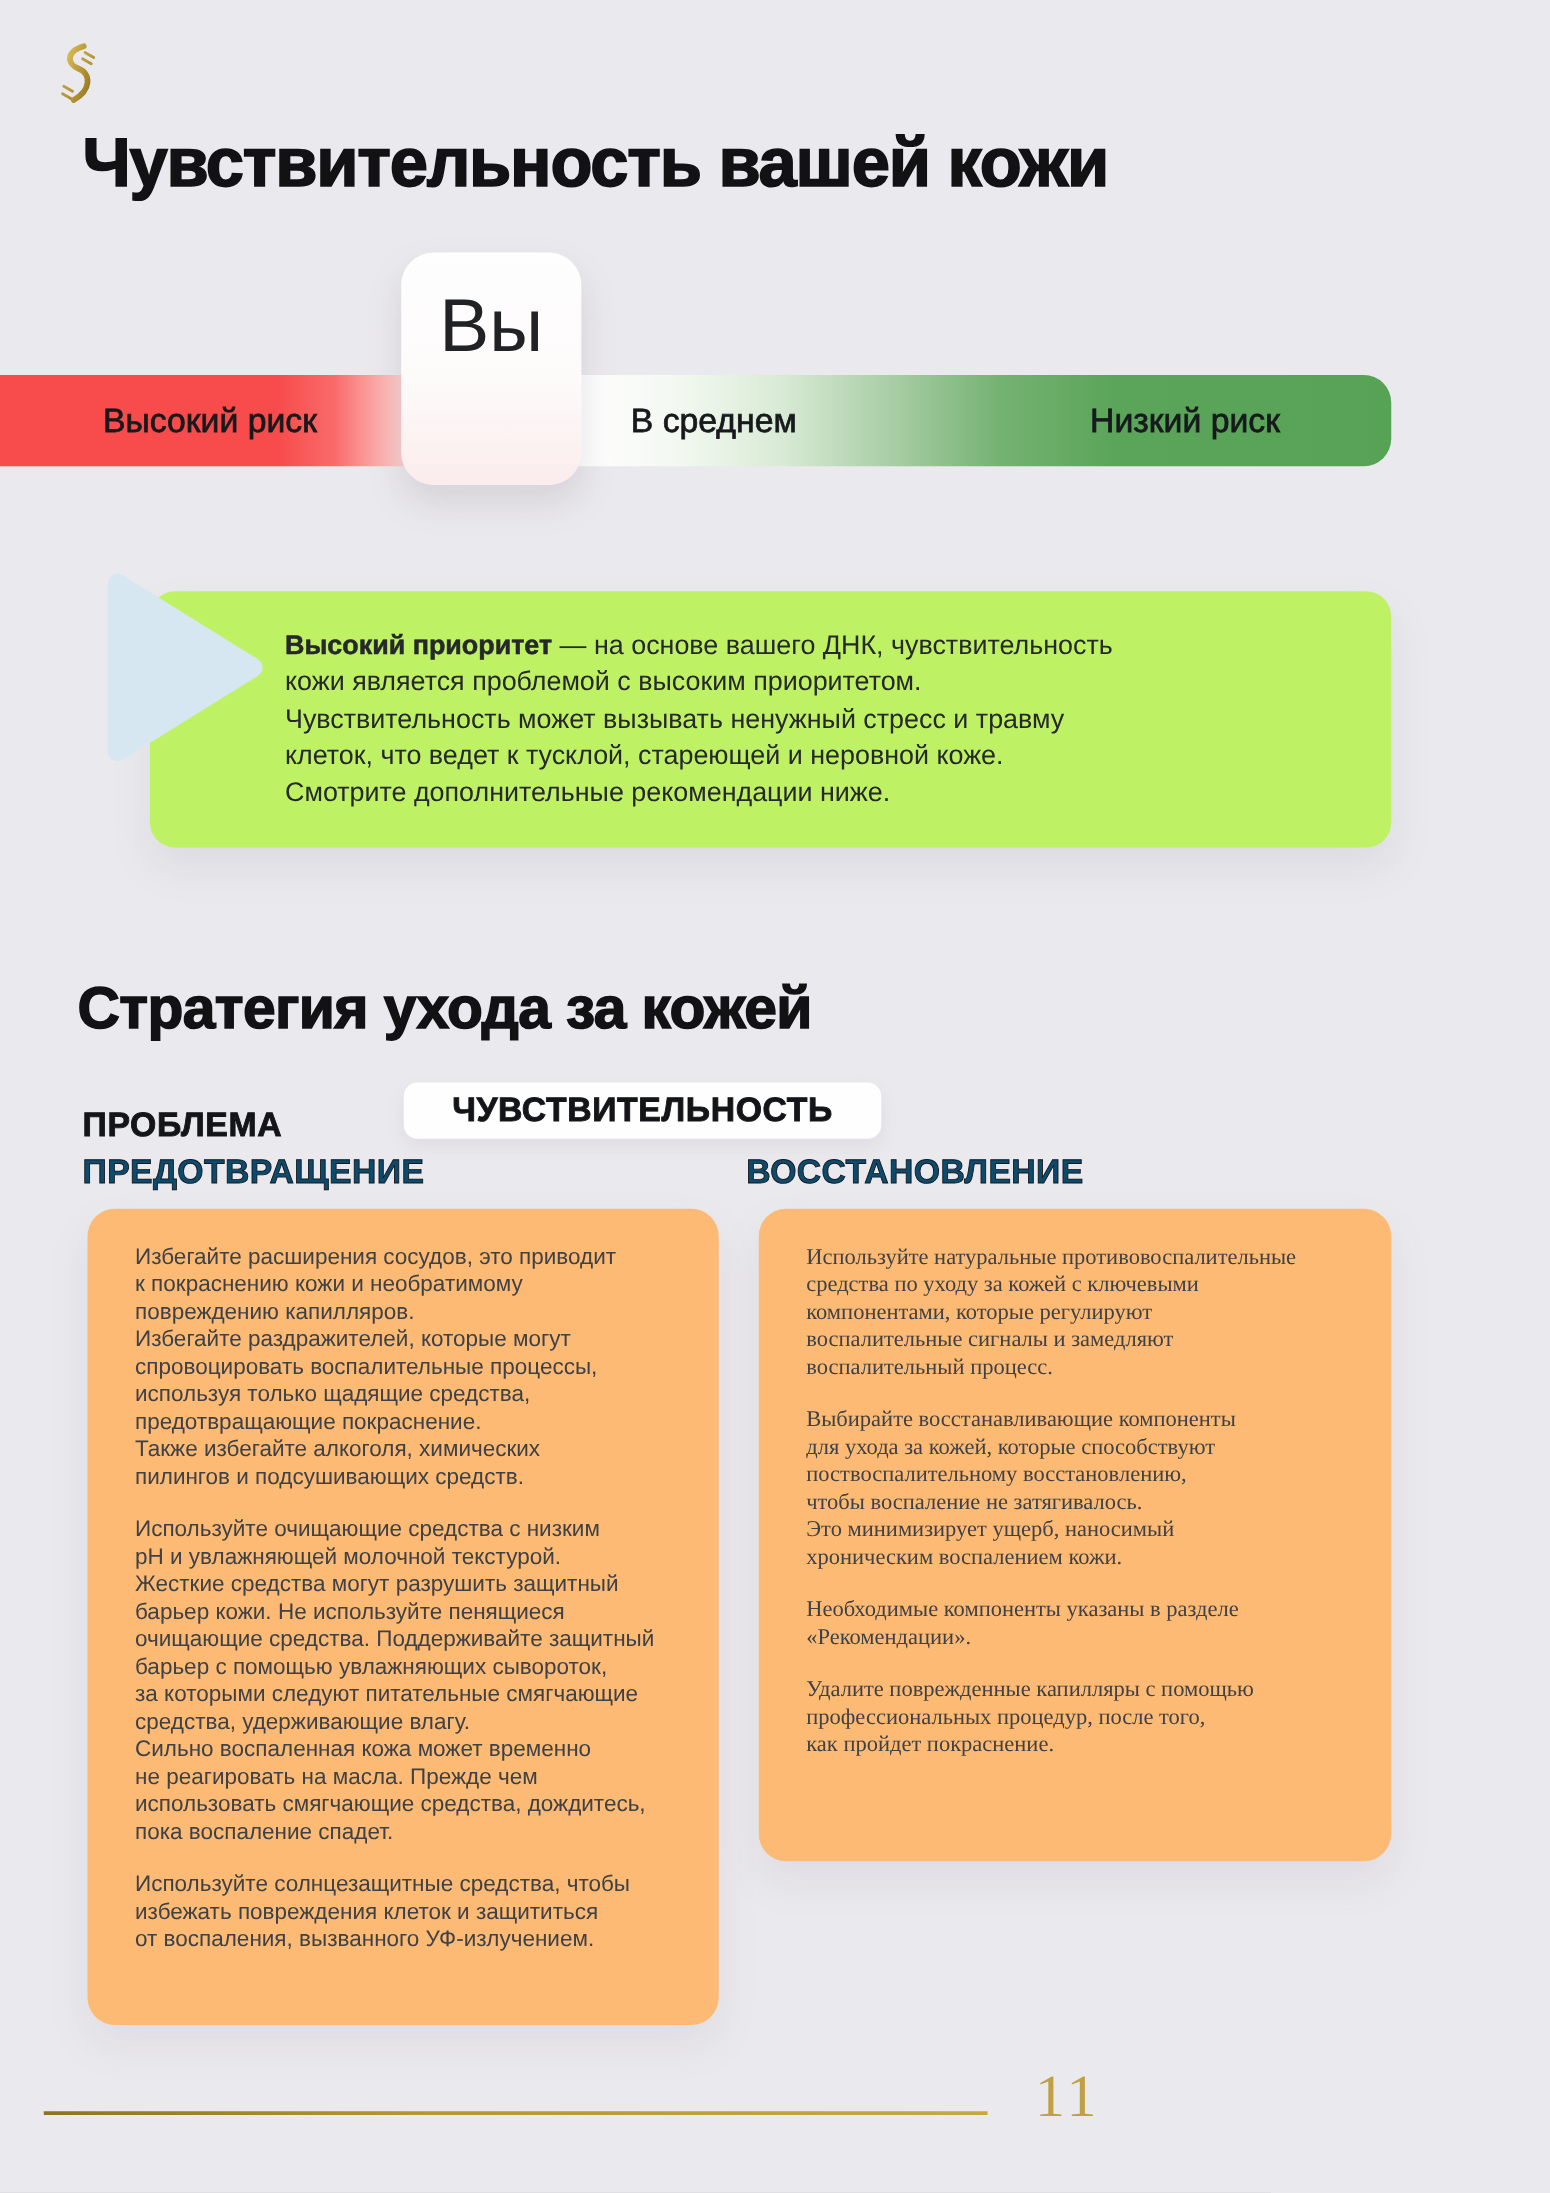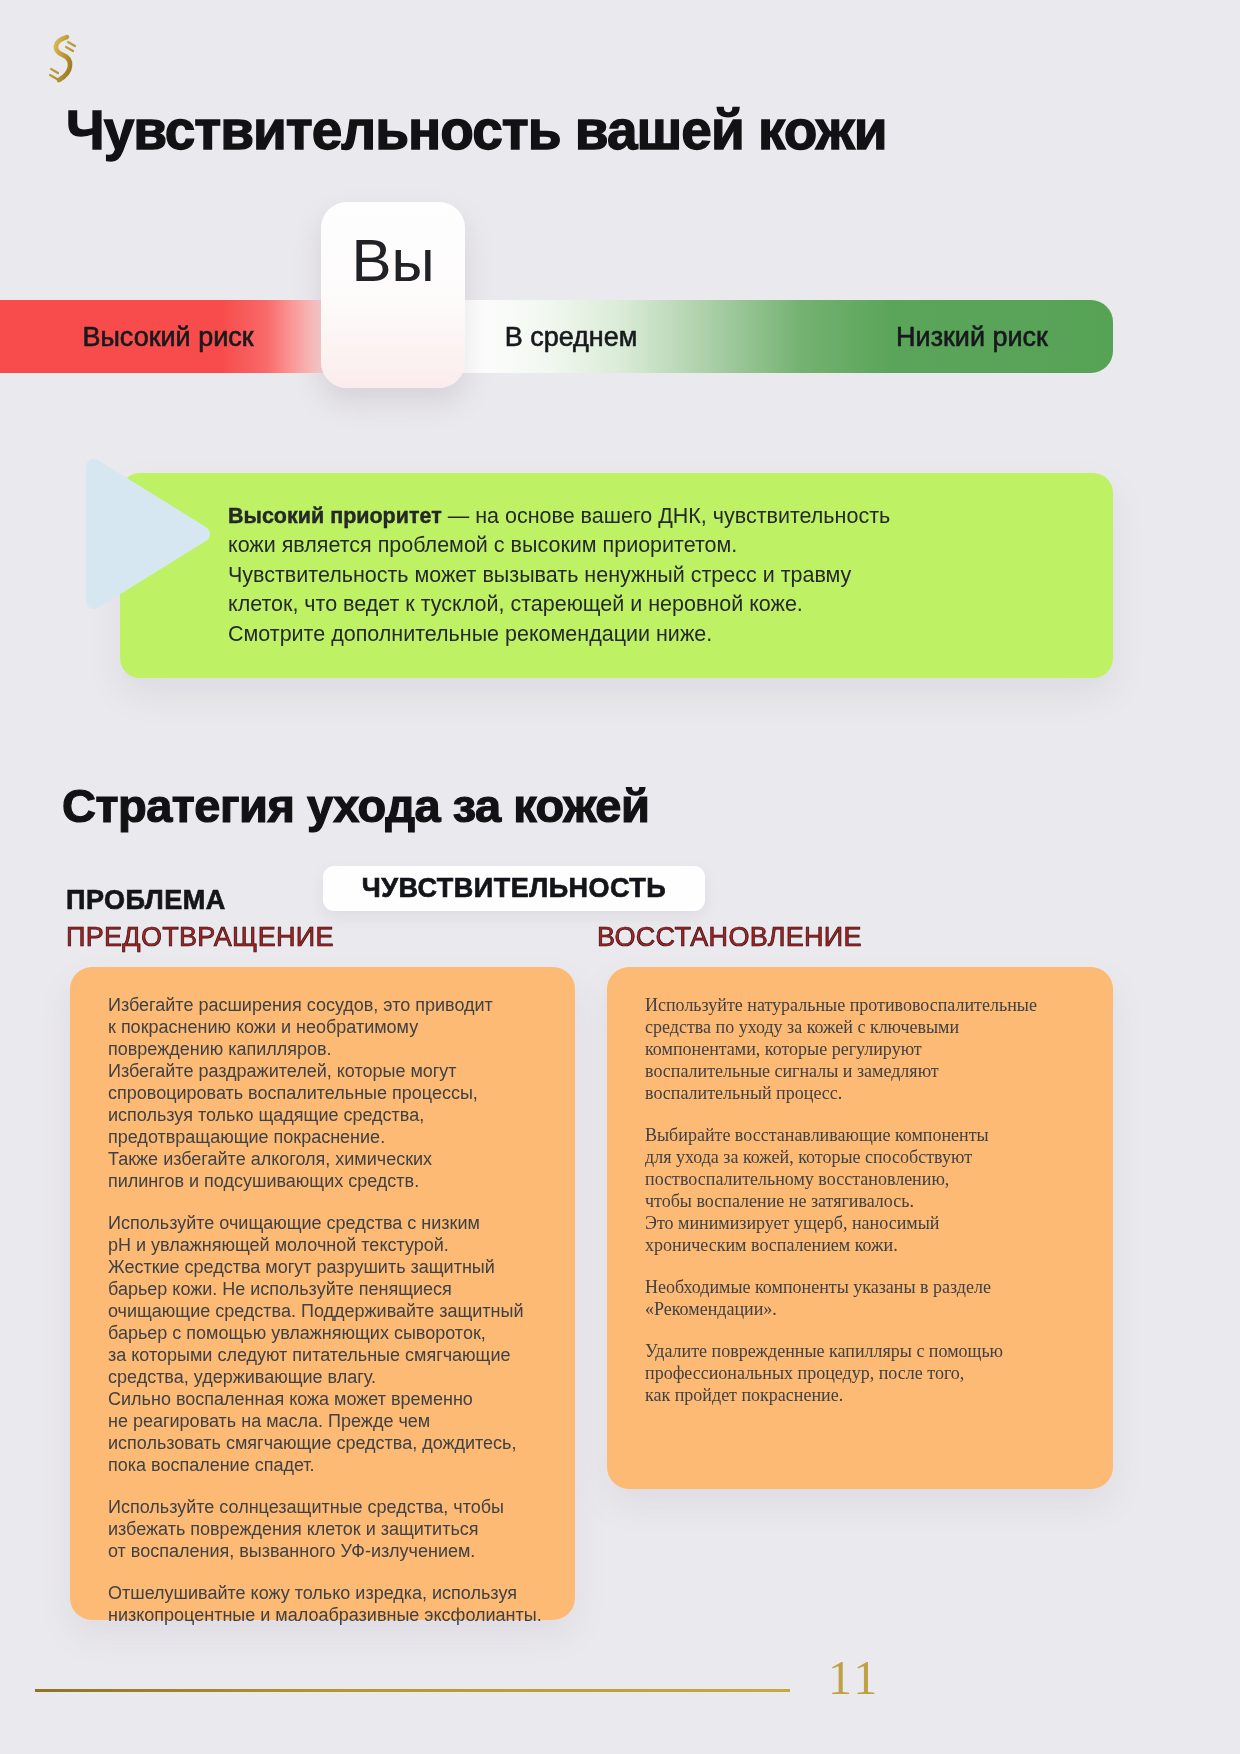--- a/index.html
+++ b/index.html
@@ -34,21 +34,21 @@
       #fdf3f2 32%, #fefefe 37%, #fdfdfd 43%, #f2f8f0 49%,
       #d9ebd6 56%, #a9cea6 64%, #74b271 72%, #5ba55a 80%, #57a356 100%);
   }
   .risk-label{
     position:absolute;top:50%;transform:translate(-50%,-50%);
     font-size:27px;font-weight:400;-webkit-text-stroke:0.6px #17191c;
     color:#17191c;white-space:nowrap;
   }
   .risk-label.high{left:168px;}
   .risk-label.mid{left:571px;}
-  .risk-label.low{left:972px;}
+  .risk-label.low{left:948px;}
 
   
   .callout-card{
     left:120px;top:473px;width:993px;height:205px;border-radius:20px;
     background:#bef264;box-shadow:0 16px 32px rgba(125,120,145,0.12);z-index:2;
   }
   .callout-text{
     position:absolute;left:108px;top:29px;right:40px;
     font-size:21.5px;line-height:29.4px;color:#26282b;white-space:pre-line;
   }
@@ -67,22 +67,22 @@
   .problem-pill{
     left:323px;top:866px;width:382px;height:45px;border-radius:11px;background:#fefefe;
     box-shadow:0 6px 14px rgba(125,120,145,0.10);
     display:flex;align-items:center;justify-content:center;
   }
   .problem-pill span{
     font-size:27px;font-weight:700;letter-spacing:0.5px;color:#141518;
     -webkit-text-stroke:0.7px #141518;white-space:nowrap;
   }
   .col-header{
-    top:922px;font-size:27px;font-weight:400;letter-spacing:0.3px;
-    color:#b91c1c;-webkit-text-stroke:0.7px #141518;white-space:nowrap;text-align:right;
+    top:922px;font-size:27px;font-weight:700;letter-spacing:0.3px;
+    color:#0c4a6e;-webkit-text-stroke:0.7px #141518;white-space:nowrap;text-align:right;
   }
   .col-header.left{left:66px;}
   .col-header.right{left:597px;}
 
   .strategy-card{
     top:967px;border-radius:22px;background:#fdba74;
     box-shadow:0 16px 32px rgba(125,120,145,0.10);
   }
   .strategy-card.prevention{left:70px;width:505px;height:653px;}
   .strategy-card.restoration{left:607px;width:506px;height:522px;font-family:Liberation Serif, serif;}
@@ -175,22 +175,20 @@
 барьер с помощью увлажняющих сывороток,
 за которыми следуют питательные смягчающие
 средства, удерживающие влагу.
 Сильно воспаленная кожа может временно
 не реагировать на масла. Прежде чем
 использовать смягчающие средства, дождитесь,
 пока воспаление спадет.</p>
       <p>Используйте солнцезащитные средства, чтобы
 избежать повреждения клеток и защититься
 от воспаления, вызванного УФ-излучением.</p>
-      <p>Отшелушивайте кожу только изредка, используя
-низкопроцентные и малоабразивные эксфолианты.</p>
     </div>
   </div>
 
   <div class="abs strategy-card restoration">
     <div class="card-body">
       <p>Используйте натуральные противовоспалительные
 средства по уходу за кожей с ключевыми
 компонентами, которые регулируют
 воспалительные сигналы и замедляют
 воспалительный процесс.</p>

